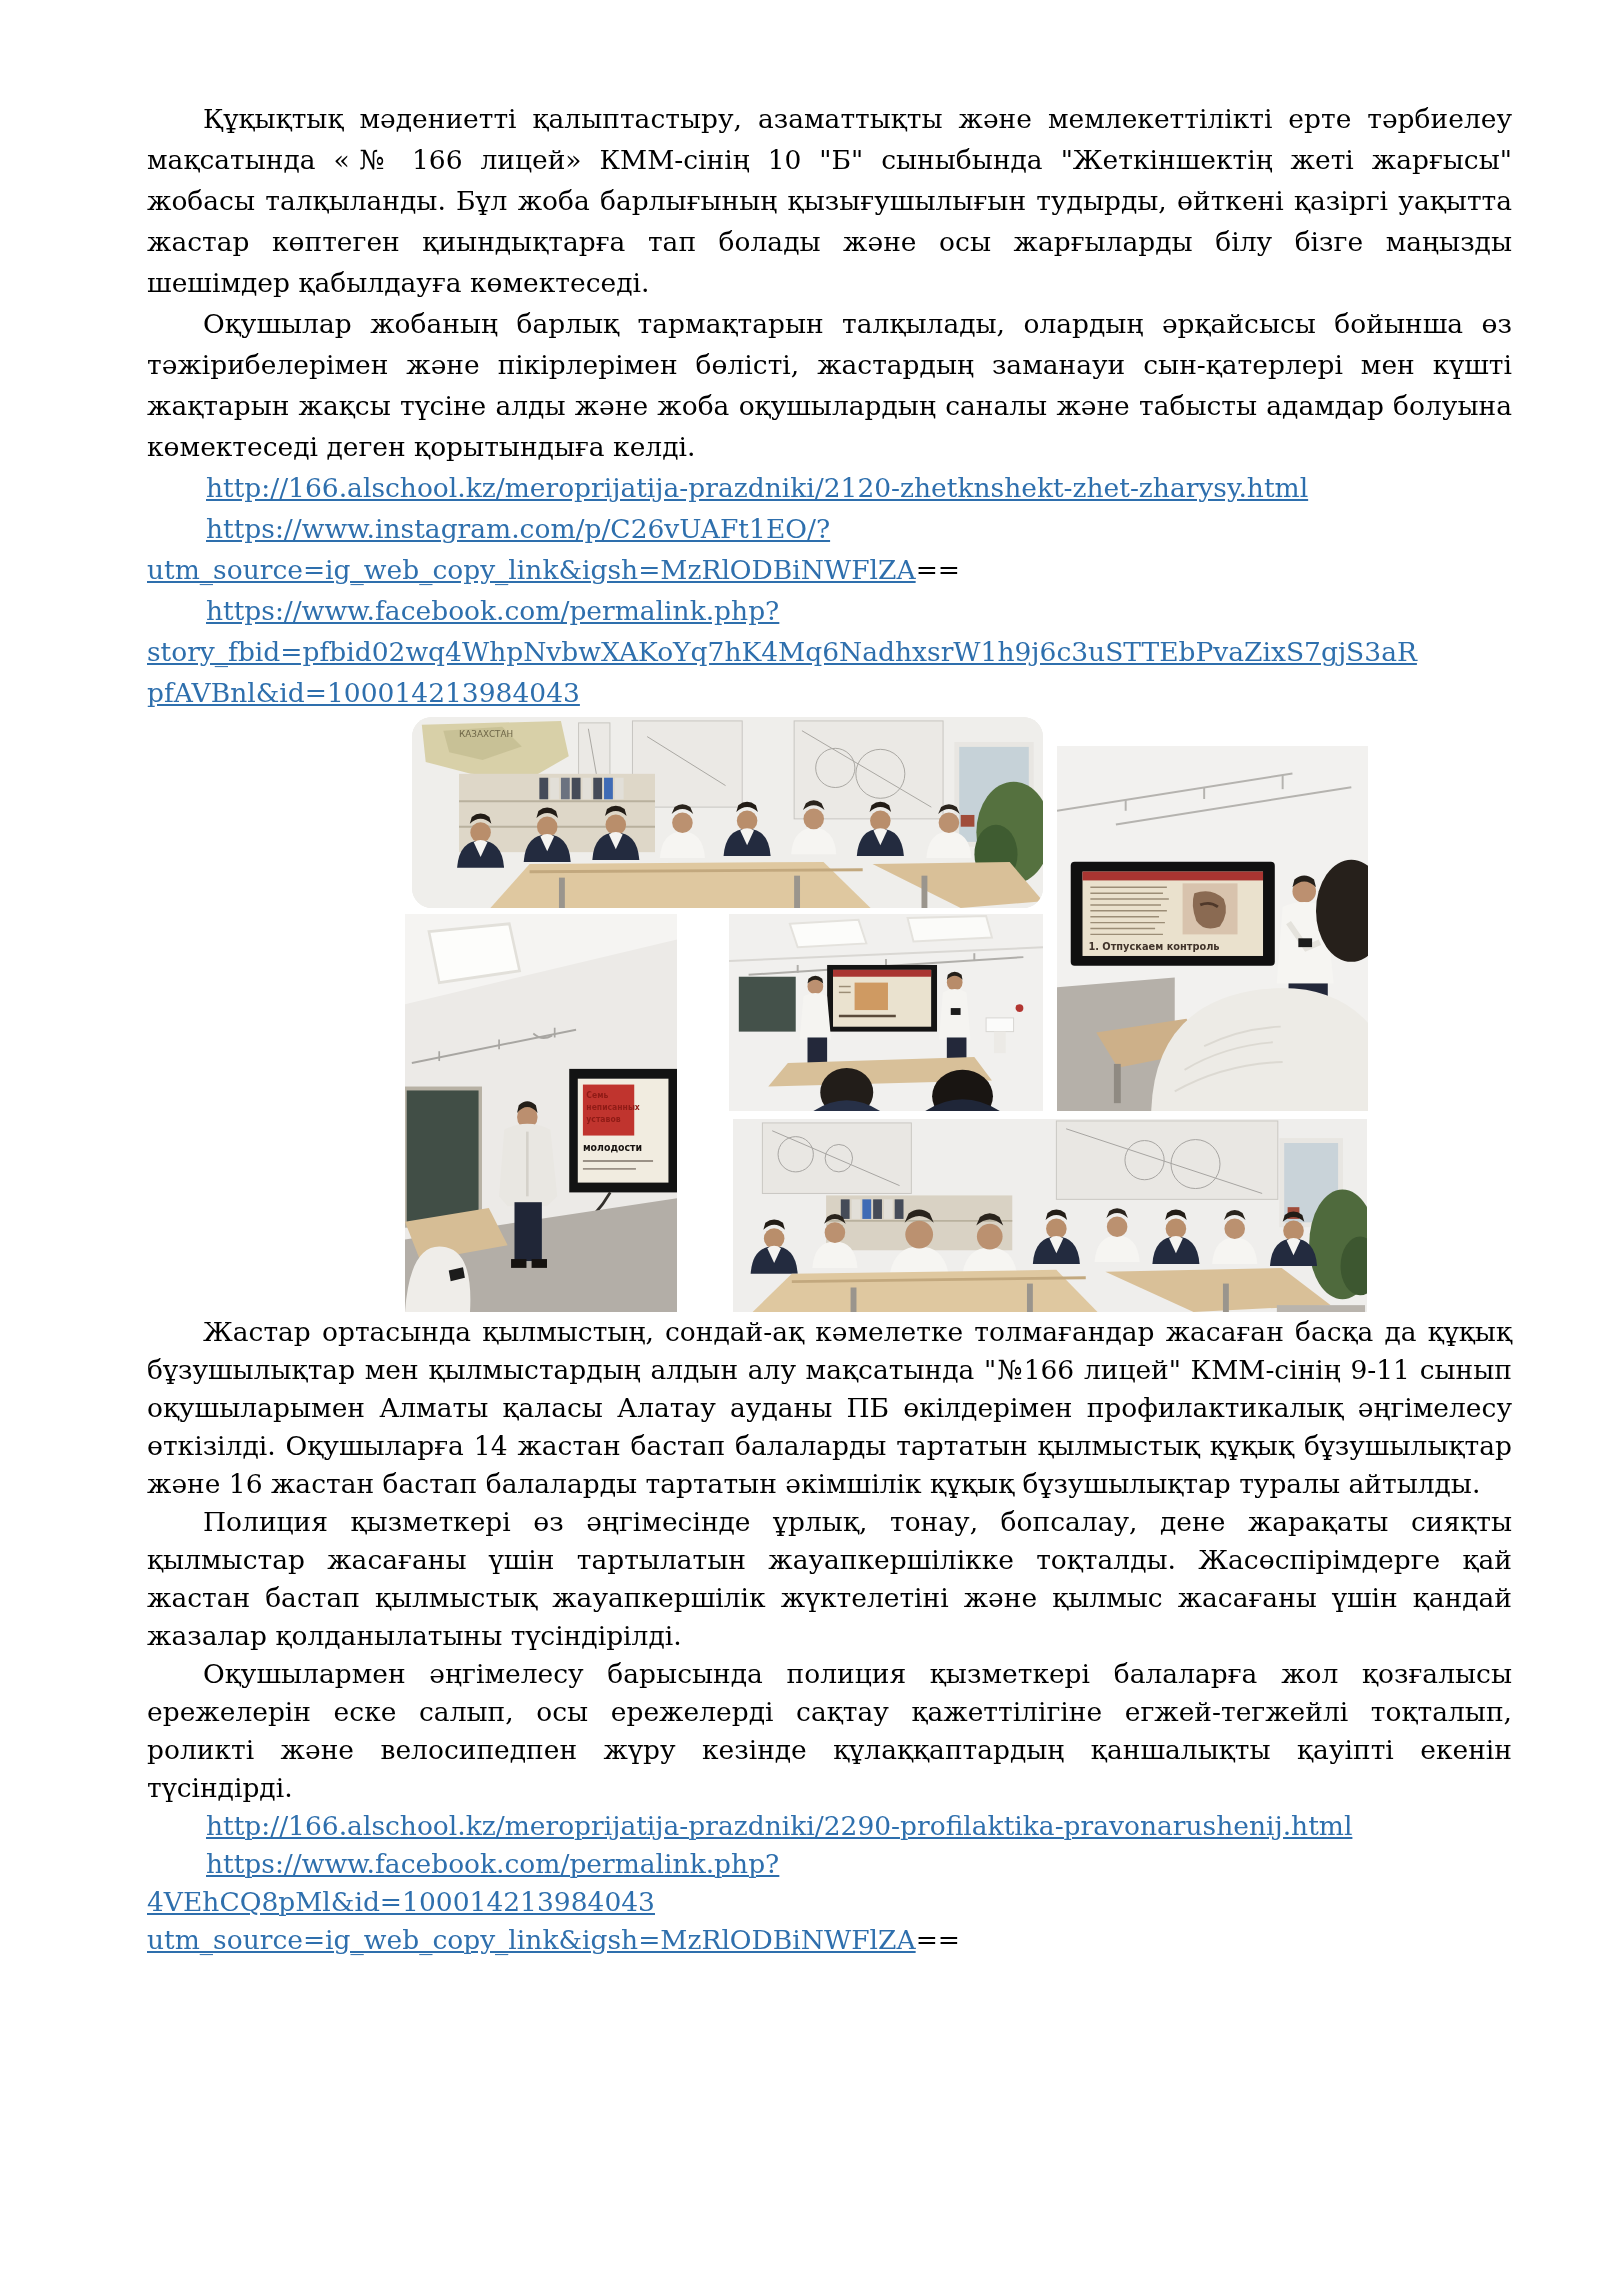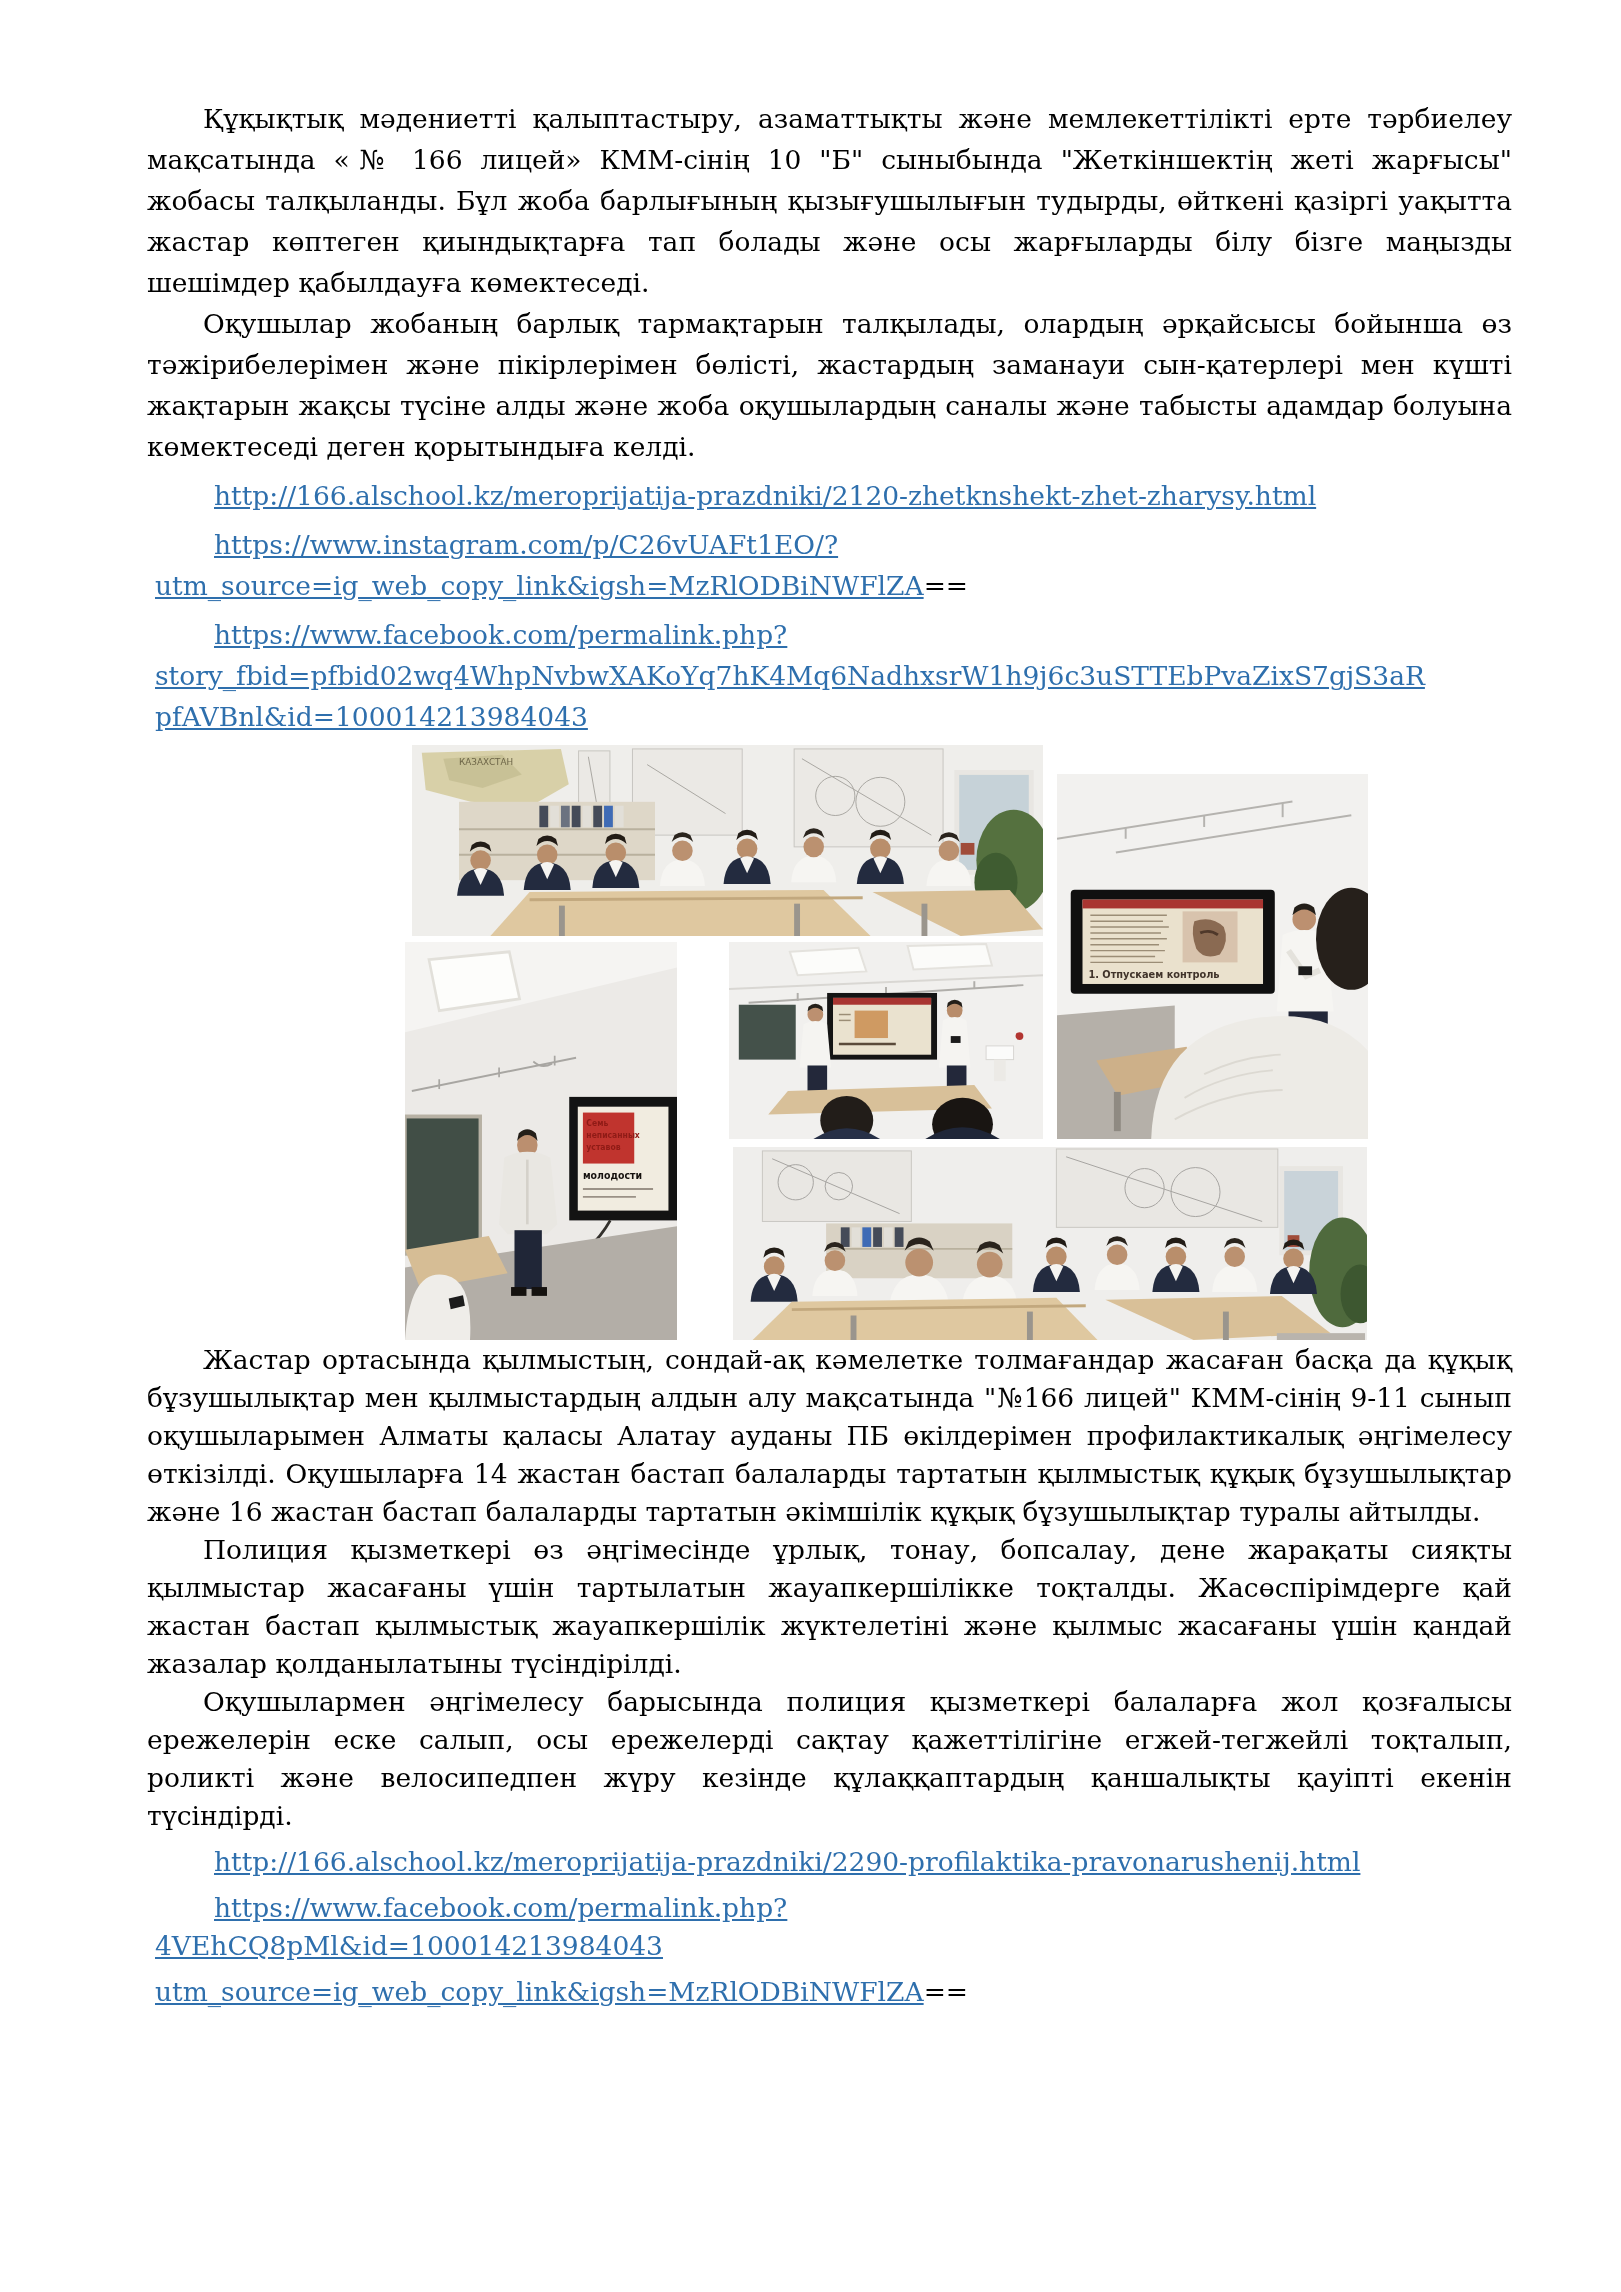--- a/index.html
+++ b/index.html
@@ -1,21 +1,21 @@
 <!DOCTYPE html>
 <html><head>
 <meta charset="utf-8">
 <style>
   html,body{margin:0;padding:0;}
   body{width:1621px;height:2293px;background:#ffffff;color:#000;
        font-family:"DejaVu Serif","Liberation Serif",serif;overflow:hidden;}
   .page{padding:98px 109px 0 147px;box-sizing:border-box;width:1621px;}
   .para{font-size:26.5px;line-height:41px;text-align:justify;text-indent:56px;margin:0;}
   .sec2 .para{line-height:38px;}
-  .link-block{margin:8px;}
+  .link-block{margin:0;}
   .link-line{font-size:26.5px;line-height:41px;white-space:nowrap;}
   .sec2 .link-line{line-height:38px;}
   .link-line.first{text-indent:59px;}
   .doc-link{color:#2e6fad;text-decoration:underline;cursor:pointer;}
   .link-suffix{color:#000;text-decoration:none;}
   h2.heading{font-size:28px;line-height:39px;font-weight:bold;margin:5.9px 0 2px 0;}
   .collage{position:relative;height:596px;margin-top:3.9px;}
   .photo{position:absolute;overflow:hidden;background:#eceae7;}
   .photo svg{display:block;width:100%;height:100%;}
   .svg-label{font-family:"DejaVu Sans","Liberation Sans",sans-serif;}
@@ -39,21 +39,21 @@
         <div class="link-block">
           <div class="link-line first"><a class="doc-link" href="#">https://www.facebook.com/permalink.php?</a></div>
           <div class="link-line"><a class="doc-link" href="#">story_fbid=pfbid02wq4WhpNvbwXAKoYq7hK4Mq6NadhxsrW1h9j6c3uSTTEbPvaZixS7gjS3aR</a></div>
           <div class="link-line"><a class="doc-link" href="#">pfAVBnl&amp;id=100014213984043</a></div>
         </div>
       </div>
   </div>
 
   <div class="collage">
 
-    <div class="photo" style="left:265px;top:0;width:631px;height:191px;">
+    <div class="photo" style="left:265px;top:0;width:631px;height:191px;border-radius:20px;">
       <svg viewBox="0 0 644 195" preserveAspectRatio="none">
         <defs>
           <g id="a-sd">
             <path d="M-24,36 q2,-28 24,-28 q22,0 24,28 z" fill="#232b3f"></path>
             <circle cx="0" cy="0" r="10.5" fill="#b98e6b"></circle>
             <path d="M-11,-9 q11,-10 22,0 l-2,-7 q-9,-7 -18,0 z" fill="#221c16"></path>
             <path d="M-7,10 l7,15 7,-15 q-7,-5 -14,0 z" fill="#f5f4f1"></path>
           </g>
           <g id="a-sw">
             <path d="M-23,36 q2,-27 23,-27 q21,0 23,27 z" fill="#f6f5f2"></path>

